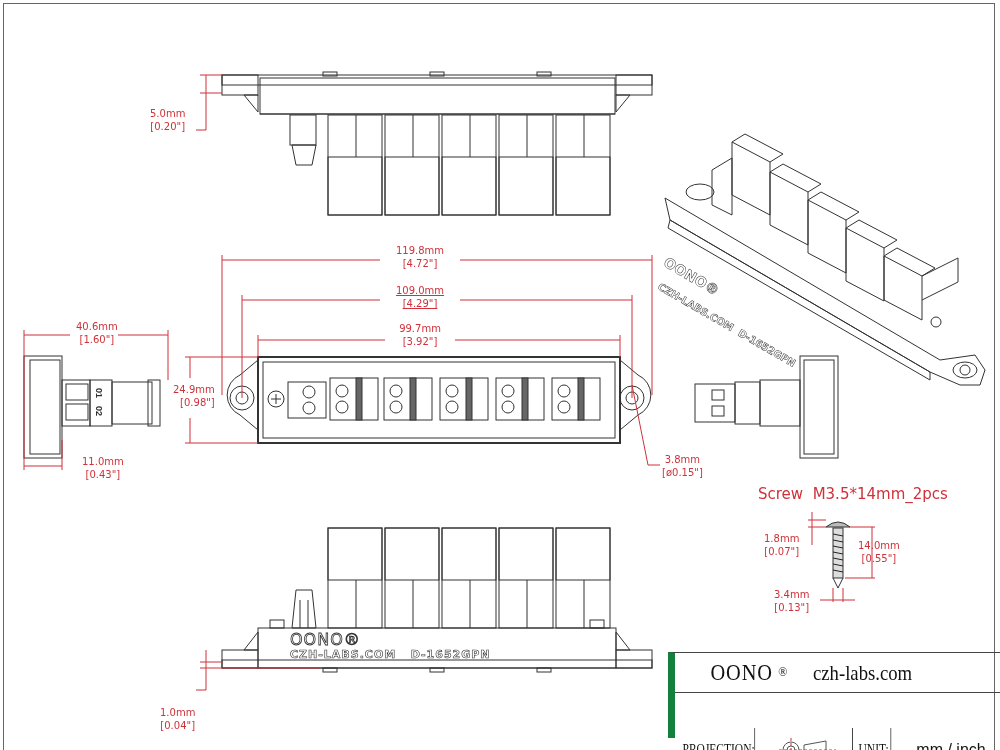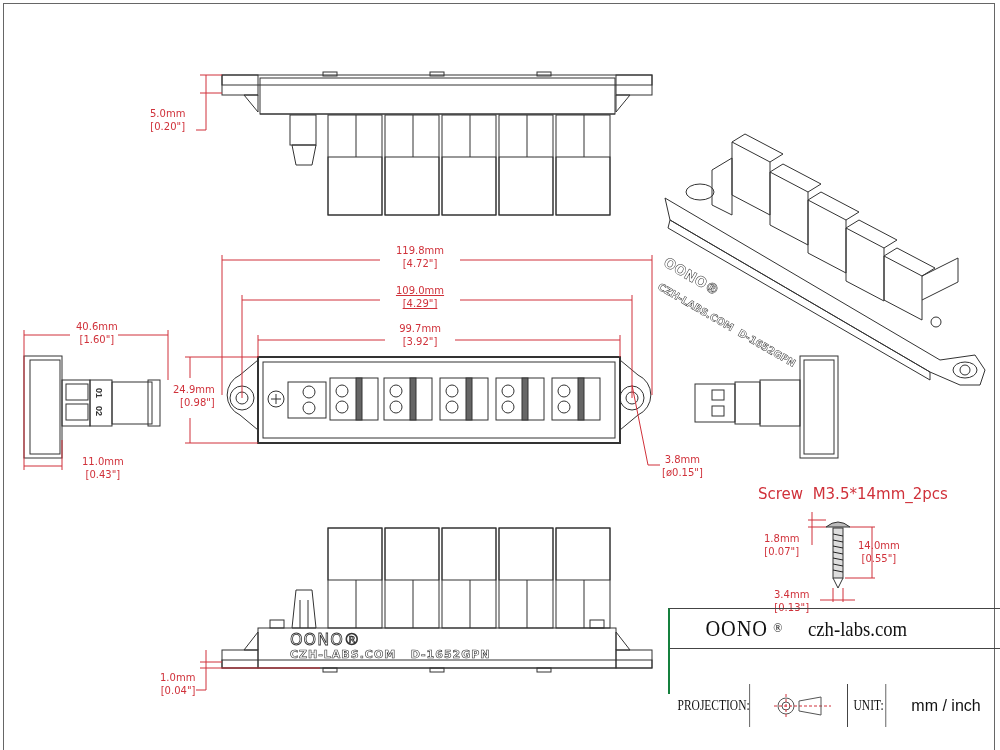--- a/index.html
+++ b/index.html
@@ -1,20 +1,20 @@
 <!DOCTYPE html>
 <html><head>
 <meta charset="utf-8">
 <style>
   html,body{margin:0;padding:0;background:#fff;}
   body{width:1000px;height:750px;position:relative;overflow:hidden;font-family:"Liberation Sans",sans-serif;}
   .frame{position:absolute;left:3px;top:3px;width:992px;height:760px;border:1px solid #666;box-sizing:border-box;}
   svg{position:absolute;left:0;top:0;}
   .dim{position:absolute;color:#d0313a;font-family:"DejaVu Sans",sans-serif;font-size:10px;line-height:13px;text-align:center;white-space:nowrap;}
-  .tb{position:absolute;left:668px;top:608px;width:332px;height:86px;border-left:2px solid #15803d;border-top:1px solid #444;box-sizing:border-box;font-family:"Liberation Serif",serif;}
+  .tb{position:absolute;left:668px;top:652px;width:332px;height:86px;border-left:7px solid #15803d;border-top:1px solid #444;box-sizing:border-box;font-family:"Liberation Serif",serif;}
   .tb .row{position:absolute;left:0;width:332px;border-bottom:1px solid #444;box-sizing:border-box;}
   .tb .cell{position:absolute;top:0;bottom:0;border-right:1px solid #444;box-sizing:border-box;display:flex;align-items:center;justify-content:center;font-size:14px;color:#111;transform:scaleX(0.82);transform-origin:center;}
   .tb .cell.nob{border-right:none;}
   .brand{font-size:24px !important;letter-spacing:1px;}
   .site{font-size:22px !important;}
   .unitval{font-family:"Liberation Sans",sans-serif;font-size:16px !important;transform:none !important;}
 </style>
 </head>
 <body>
 
@@ -267,21 +267,21 @@
   <div>[ø0.15"]</div>
 </div>
 <div class="dim" style="left:76px;top:320px;">
   <div>40.6mm</div>
   <div>[1.60"]</div>
 </div>
 <div class="dim" style="left:82px;top:455px;">
   <div>11.0mm</div>
   <div>[0.43"]</div>
 </div>
-<div class="dim" style="left:160px;top:671px;text-align:right;">
+<div class="dim" style="left:160px;top:706px;">
   <div>1.0mm</div>
   <div>[0.04"]</div>
 </div>
 
 <div class="dim" style="left:758px;top:488px;font-size:15px;white-space:pre;">Screw  M3.5*14mm_2pcs</div>
 <div class="dim" style="left:764px;top:532px;">
   <div>1.8mm</div>
   <div>[0.07"]</div>
 </div>
 <div class="dim" style="left:858px;top:539px;">

